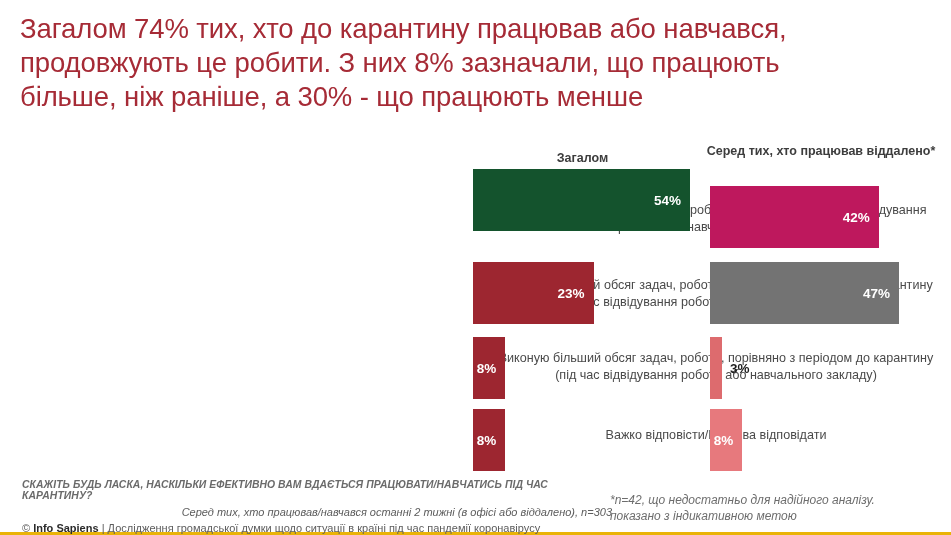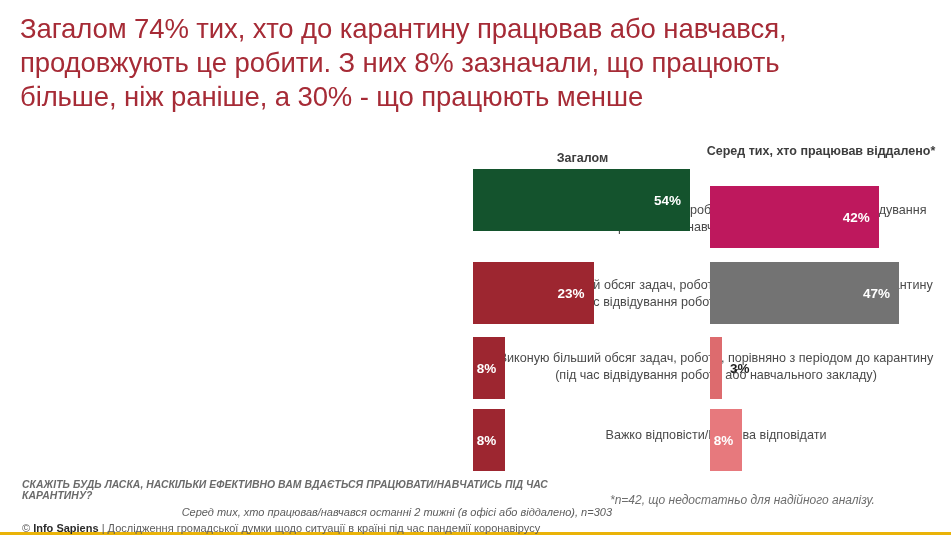--- a/index.html
+++ b/index.html
@@ -191,15 +191,16 @@
     <div class="footer-src">
       <span>©</span>
       <b>Info Sapiens</b>
       <span>|</span>
       <span>Дослідження громадської думки щодо ситуації в країні під час пандемії коронавірусу</span>
     </div>
   </div>
 
   <div class="footer-right">
     <div>*n=42, що недостатньо для надійного аналізу.</div>
+    <div>показано з індикативною метою</div>
   </div>
 
 </div>
 
 </body></html>

